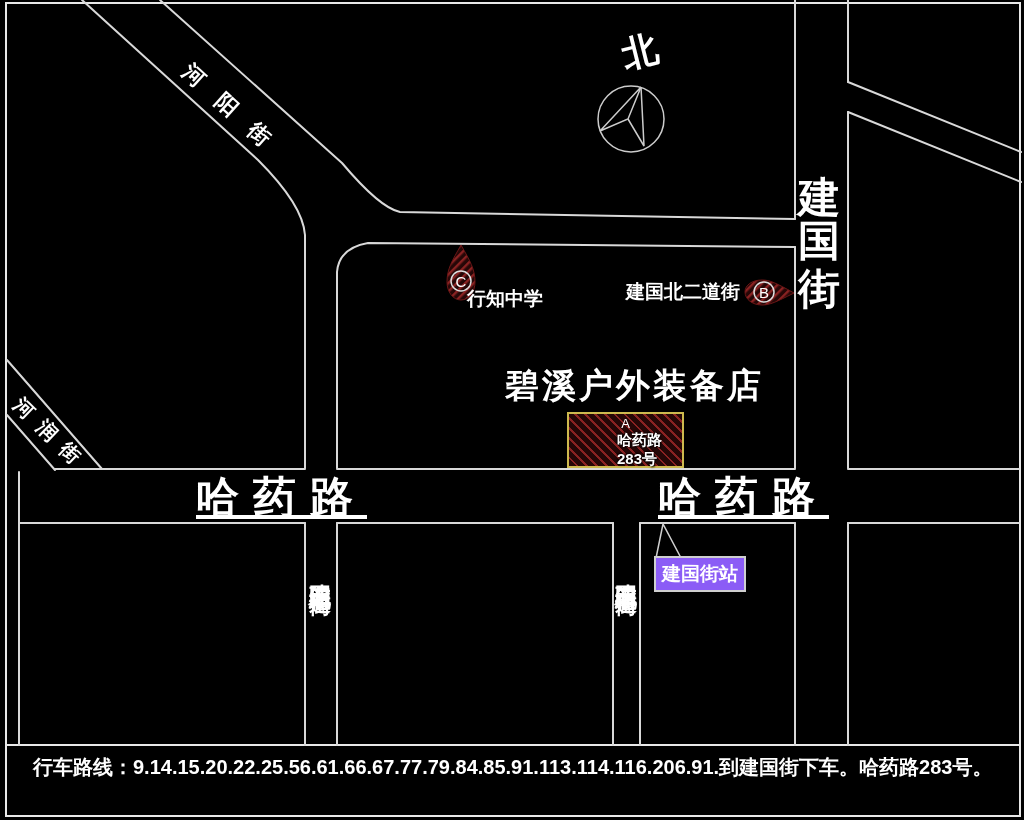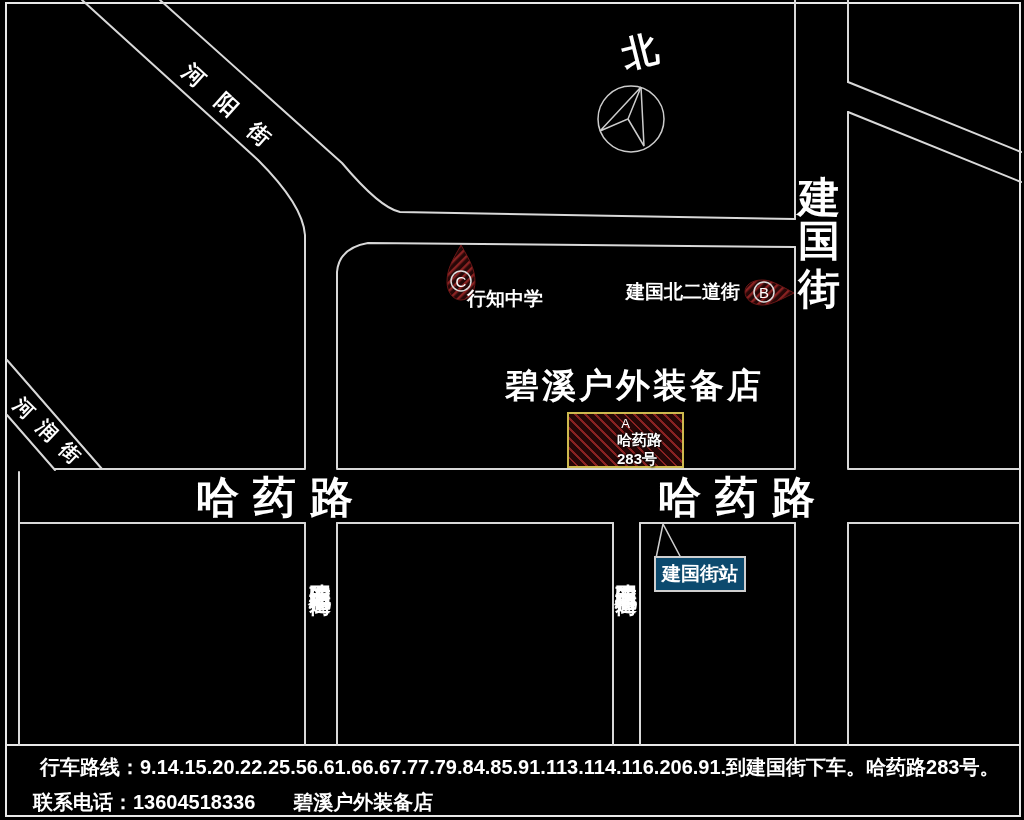--- a/index.html
+++ b/index.html
@@ -4,37 +4,37 @@
 <style>
   html,body{margin:0;padding:0;background:#000;}
   body{width:1024px;height:820px;position:relative;overflow:hidden;
        font-family:"Liberation Sans","DejaVu Sans",sans-serif;color:#fff;}
   #stage{position:absolute;inset:0;background:#000;}
   svg.layer{position:absolute;left:0;top:0;}
   .lbl{position:absolute;color:#fff;font-weight:bold;white-space:nowrap;line-height:1;}
   .vert{writing-mode:vertical-lr;text-orientation:upright;}
   .rot{transform-origin:0 0;}
   
-  .big-road{font-size:43px;letter-spacing:14px;}
+  .big-road{font-size:43px;letter-spacing:14px;text-decoration:underline;}
   .jianguo{font-size:42px;letter-spacing:46px;}
   .smallvert{font-size:22px;letter-spacing:2px;font-weight:bold;}
   .poi{font-size:19px;}
   .marker-letter{position:absolute;width:20px;text-align:center;font-size:15px;color:#fff;font-weight:normal;}
   
   .store-title{font-size:34px;font-weight:900;letter-spacing:3px;}
   
   .abox{position:absolute;left:567px;top:412px;width:117px;height:56px;box-sizing:border-box;
         border:2px solid #cdb94e;
         background:repeating-linear-gradient(45deg,#260707 0px,#260707 5px,#8a2222 5px,#8a2222 7px);
         display:flex;flex-direction:column;align-items:center;justify-content:space-between;}
   .abox .a-letter{font-size:13px;color:#fff;margin-top:2px;}
   .abox .a-address{font-size:15px;font-weight:bold;color:#fff;text-shadow:1px 1px 2px #000,-1px -1px 2px #000;margin-bottom:3px;padding-left:48px;}
   
   .busstop{position:absolute;left:654px;top:556px;width:92px;height:36px;box-sizing:border-box;
-           border:2px solid #cfcfcf;background:#0c4a6e;display:flex;align-items:center;justify-content:center;
+           border:2px solid #cfcfcf;background:#8b5cf6;display:flex;align-items:center;justify-content:center;
            font-size:19px;font-weight:bold;}
   
   .footer-line{position:absolute;left:33px;font-size:20px;font-weight:bold;color:#fff;white-space:nowrap;}
   .footer-gap{display:inline-block;width:38px;}
   .north{font-size:36px;font-weight:bold;transform:rotate(-14deg);}
 </style>
 </head>
 <body>
 
 <div id="stage">
@@ -119,18 +119,15 @@
 
   <div class="abox">
     <div class="a-letter">A</div>
     <div class="a-address">哈药路283号</div>
   </div>
 
   <div class="busstop">
     <span>建国街站</span>
   </div>
 
-  <div class="footer-line" style="top:754px;margin-left:7px;">行车路线：9.14.15.20.22.25.56.61.66.67.77.79.84.85.91.113.114.116.206.91.到建国街下车。哈药路283号。</div>
-  <div class="footer-line" style="top:789px;">
-    <span>联系电话：</span><span>13604518336</span><span class="footer-gap"></span><span>碧溪户外装备店</span>
-  </div>
+  <div class="footer-line" style="top:754px;">行车路线：9.14.15.20.22.25.56.61.66.67.77.79.84.85.91.113.114.116.206.91.到建国街下车。哈药路283号。</div>
 
 </div>
 
 </body></html>

